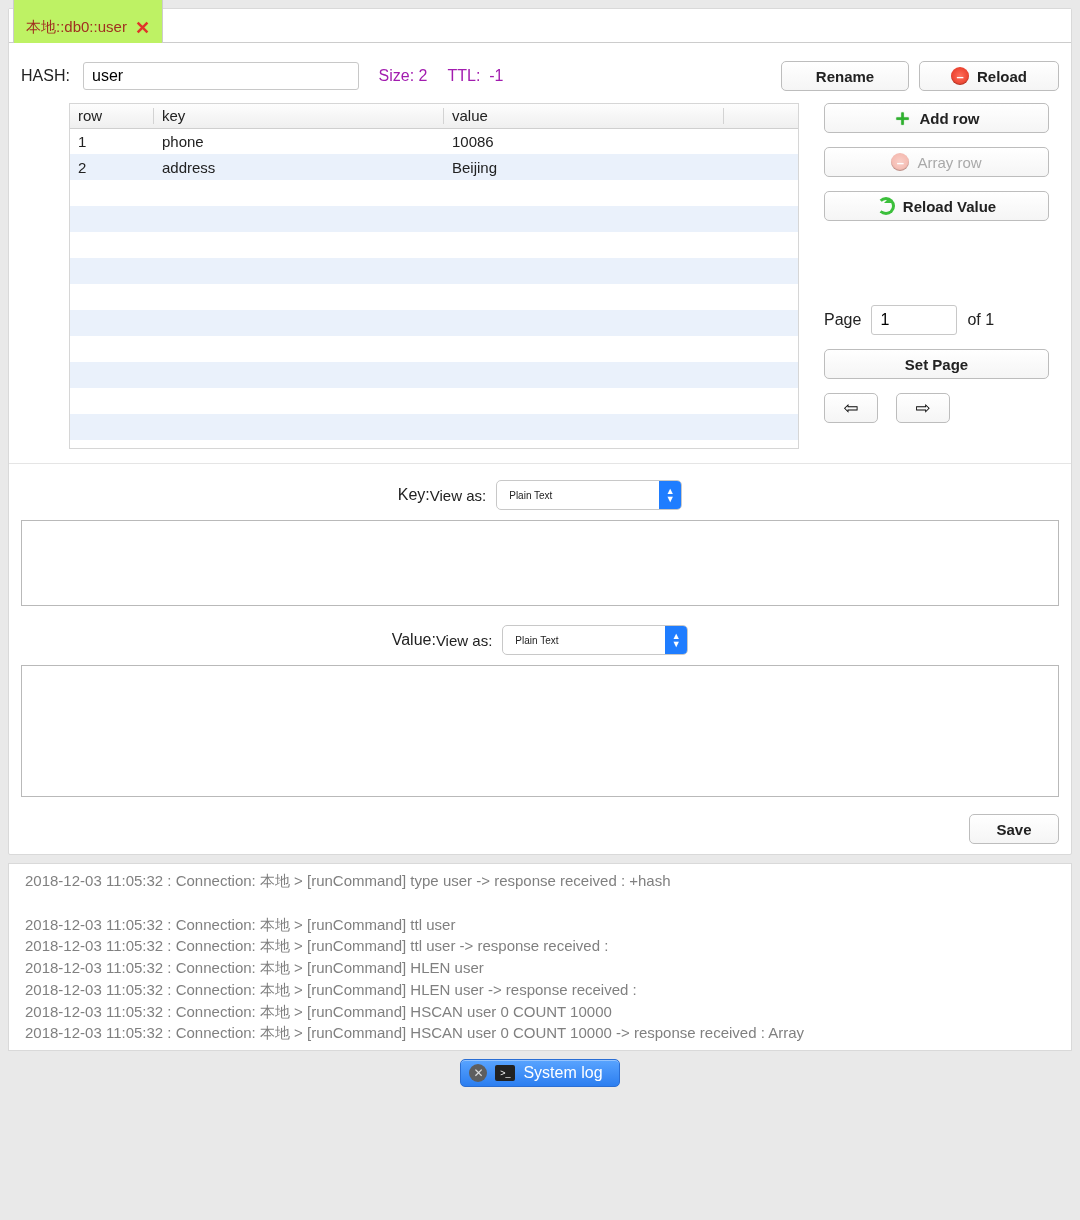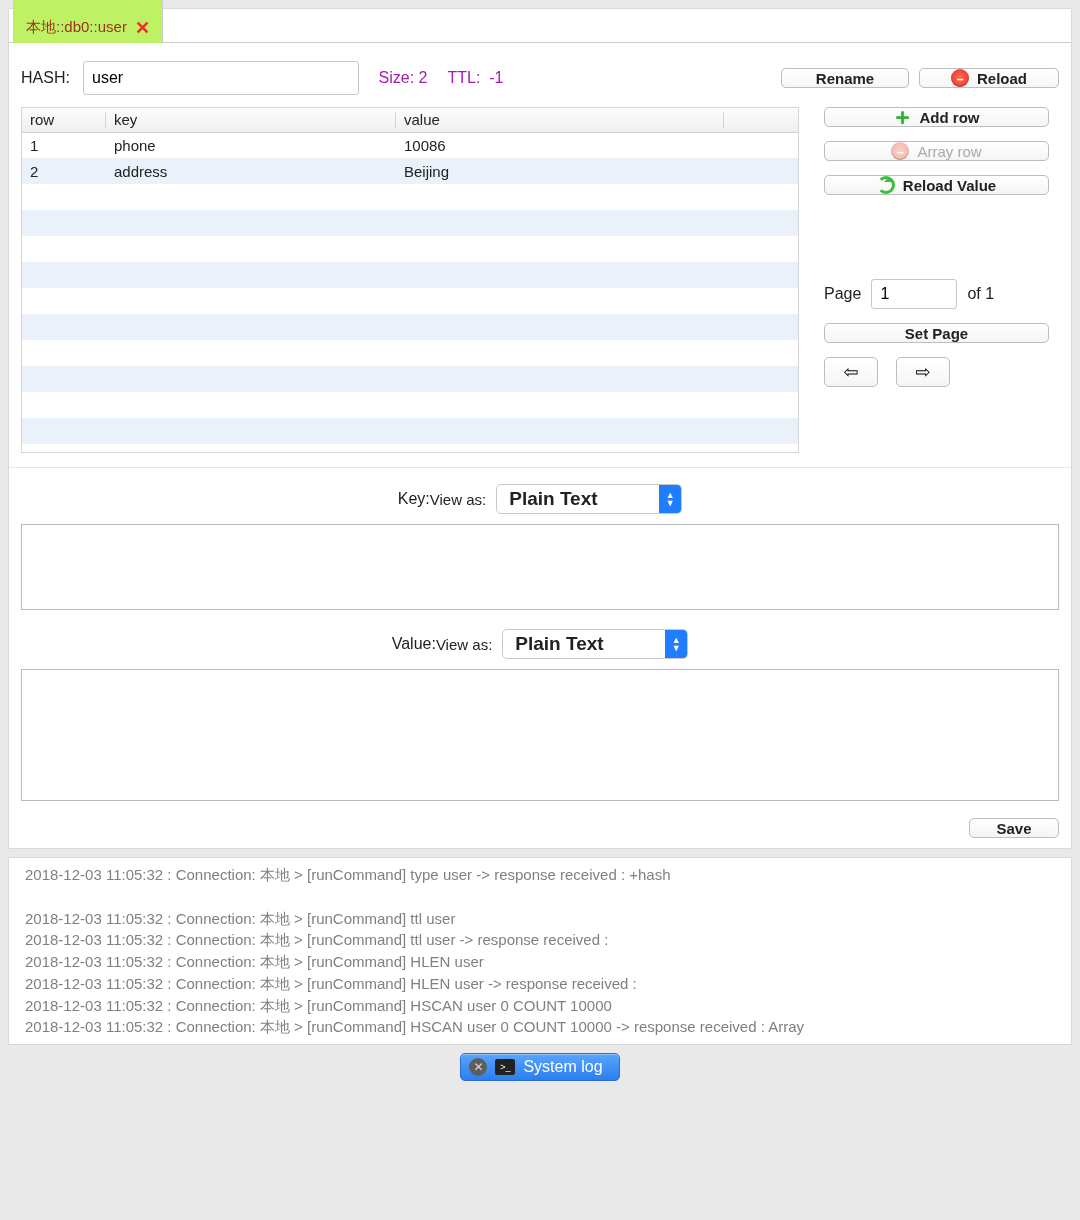--- a/index.html
+++ b/index.html
@@ -33,28 +33,28 @@
   .tab .close-x {
     font-weight:bold; font-size:18px;
     color:#e0342a;
     line-height:1;
   }
   .editor { padding:18px 12px 10px 12px; }
   
   .toprow { display:flex; align-items:center; gap:10px; }
   .toprow .hash-label { width:52px; font-size:16px;}
   .toprow input.key-input {
-    flex:1; height:34px; padding:4px 8px; font-size:16px;
+    flex:1; height:28px; padding:4px 8px; font-size:16px;
     border:1px solid #c8c8c8; border-radius:3px;
     background:#fff; max-width:460px;
   }
   .toprow .meta { font-size:16px; color:#a21caf; padding-left:10px;}
   .btn {
     display:inline-flex; align-items:center; justify-content:center; gap:8px;
-    height:20px; padding:0 16px;
+    height:30px; padding:0 16px;
     border:1px solid #bdbdbd; border-radius:5px;
     background:linear-gradient(#ffffff,#f5f5f5);
     font-size:15px; font-weight:500; cursor:pointer;
     color:#222;
   }
   .btn.disabled { color:#a9a9a9; }
   .btn.wide { width:225px; }
   .icon-circle {
     width:18px;height:18px;border-radius:50%;
     display:inline-flex;align-items:center;justify-content:center;
@@ -69,21 +69,21 @@
     text-shadow:0 0 1px #3aa13a;
   }
   .icon-reload { width:18px;height:18px;display:inline-block;position:relative;}
   .icon-reload::before{
     content:"";position:absolute;inset:0;border:3px solid #3bbf3b;border-left-color:transparent;border-radius:50%;
   }
   .icon-reload::after{
     content:"";position:absolute;top:-2px;left:7px;border:4px solid transparent;border-bottom-color:#3bbf3b;
   }
   
-  .mainrow { display:flex; gap:25px; margin-top:12px;}
+  .mainrow { display:flex; gap:25px; margin-top:12px;margin-left:48px;}
   .tablewrap {
     flex:1;
     border:1px solid #d6d6d6;
     height:346px;
     overflow:hidden;
   }
   table.grid { width:100%; border-collapse:collapse; table-layout:fixed;}
   table.grid th {
     text-align:left; font-weight:500; font-size:15px;
     background:linear-gradient(#fdfdfd,#efefef);
@@ -107,21 +107,21 @@
   
   .separator { border-top:1px solid #e5e5e5; margin:14px -12px 0 -12px; }
   .kv-head { display:flex; align-items:center; justify-content:center; margin-top:16px;}
   .kv-head .lbl { font-size:16px;}
   .viewas { display:flex; align-items:center; gap:10px;}
   .select-wrap {
     position:relative; width:186px; height:30px;
     border:1px solid #c8c8c8; border-radius:5px; overflow:hidden;
     display:flex; align-items:center; background:#fff;
   }
-  .select-wrap span.val { padding-left:12px; font-size:19px; font-weight:700;}
+  .select-wrap span.val { padding-left:12px; font-size:10px; font-weight:400;}
   .select-wrap .chev {
     position:absolute; right:0; top:0; bottom:0; width:22px;
     background:#1f7dff; display:flex; flex-direction:column; align-items:center; justify-content:center;
     color:#fff; font-size:9px; line-height:8px;
   }
   textarea.editbox {
     width:100%; border:1px solid #b9b9b9; resize:none; font-size:15px; padding:6px; font-family:inherit;
   }
   .ta-key { height:86px; margin-top:10px;}
   .ta-val { height:132px; margin-top:10px;}

